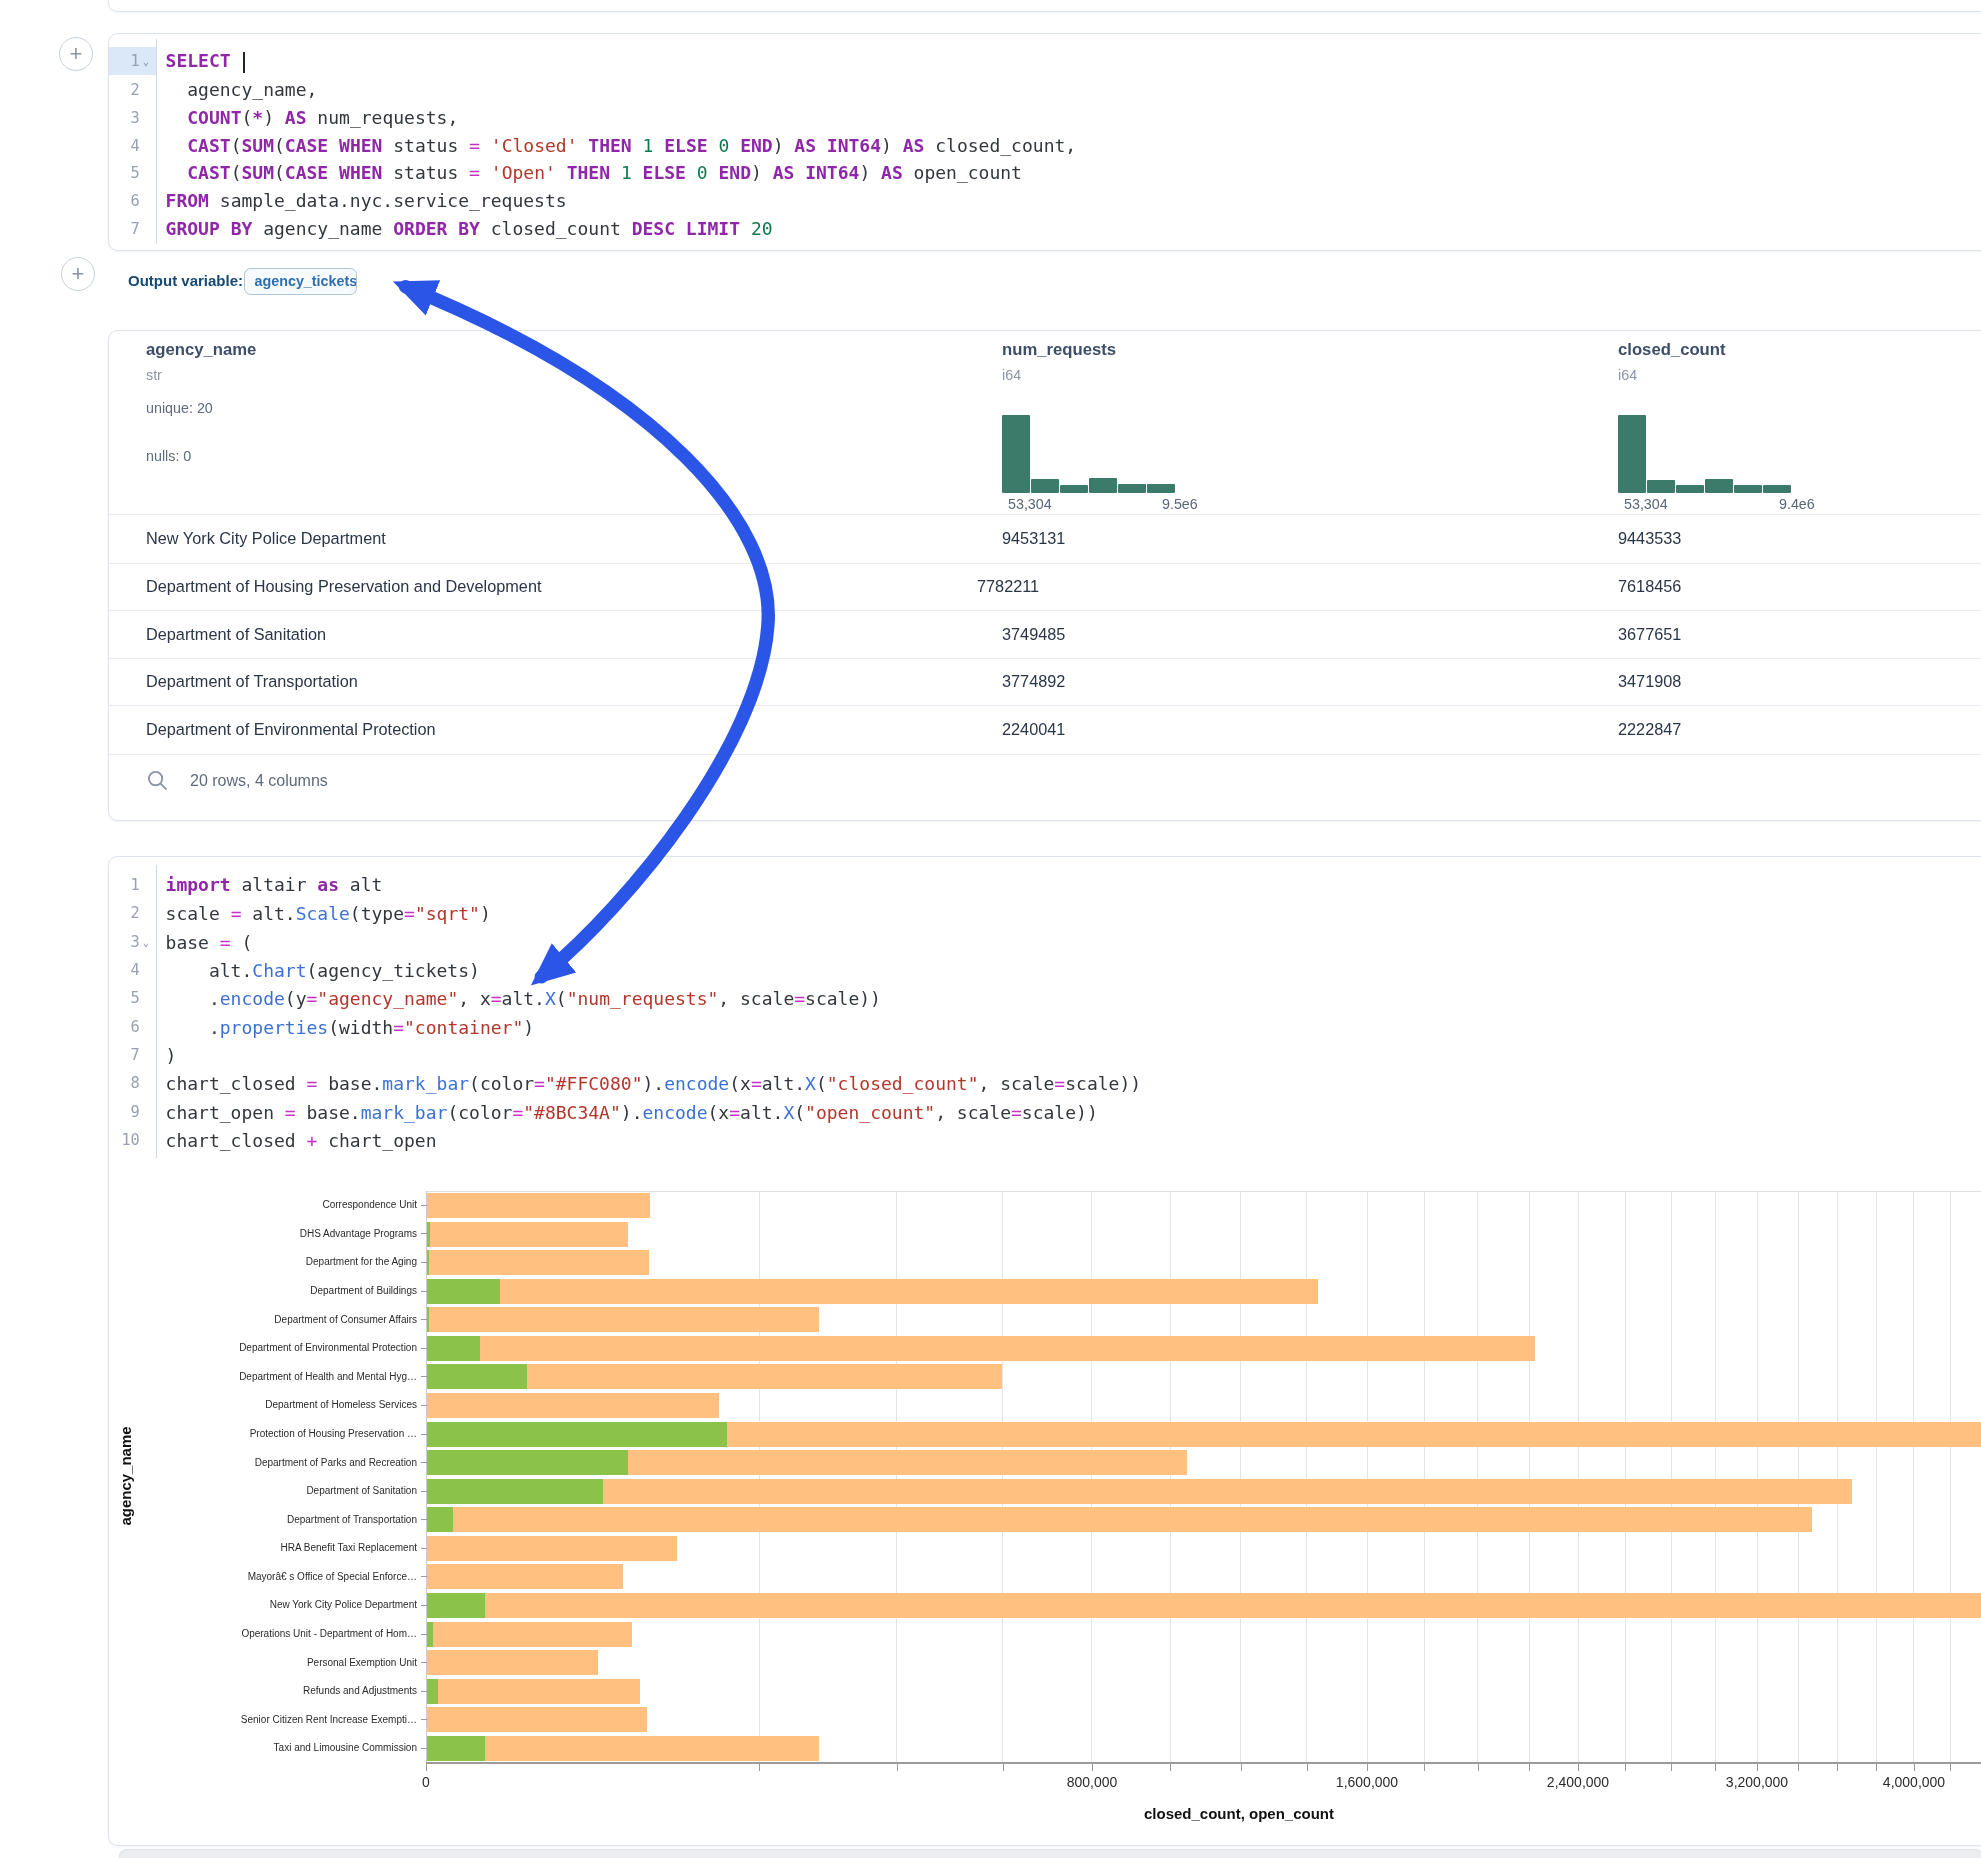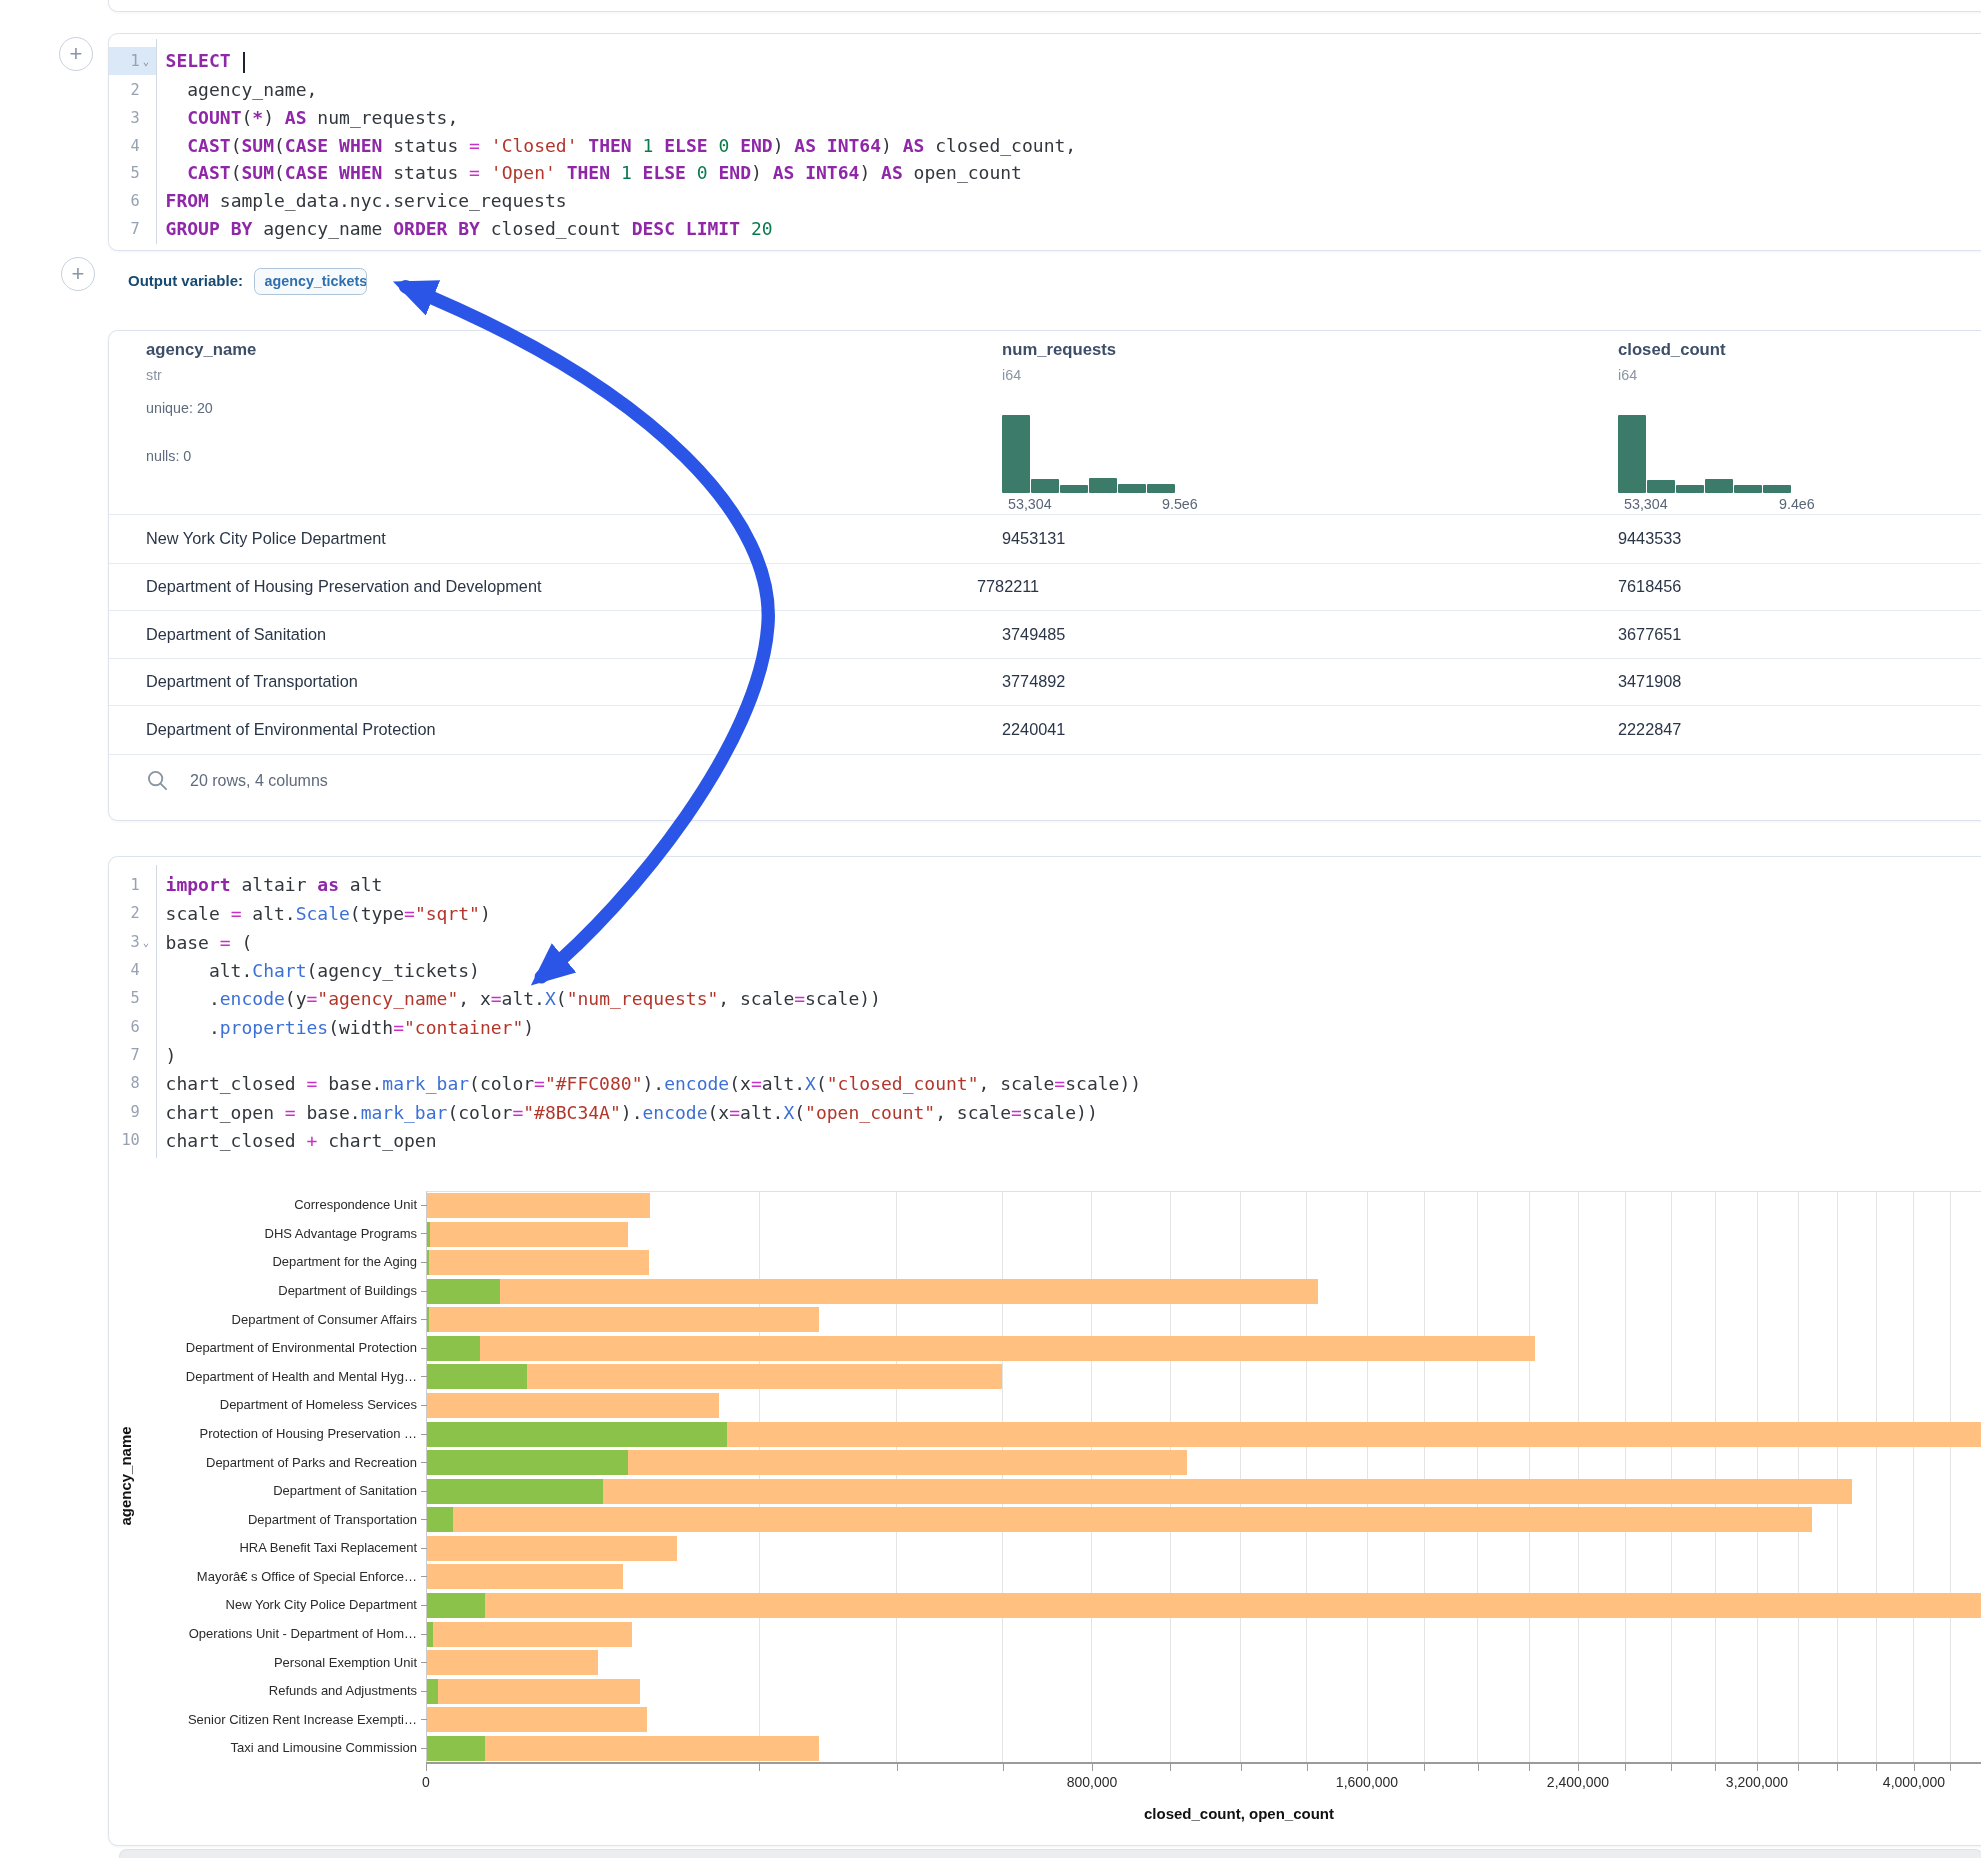--- a/index.html
+++ b/index.html
@@ -39,21 +39,21 @@
   .hist{position:absolute;display:flex;align-items:flex-end;gap:1px;}
   .hist .hbar{width:28px;background:#3c7a6a;border-radius:1px;}
   .hist-lab{position:absolute;font-size:14.3px;color:#5a6678;}
   .sep{position:absolute;left:0;right:0;height:1px;background:#e6ebf1;}
   .trow-text{position:absolute;font-size:16.3px;color:#2a3648;}
   .tfoot-text{position:absolute;font-size:16px;color:#5f6a7d;}
   
   .chart-clip{position:absolute;overflow:hidden;}
   .gridline{position:absolute;top:0;bottom:0;width:1px;background:#e4e4e4;}
   .cbar{position:absolute;height:25px;}
-  .ylab{position:absolute;width:308px;text-align:right;font-size:13px;color:#2b2b2b;line-height:17px;}
+  .ylab{position:absolute;width:308px;text-align:right;font-size:10px;color:#2b2b2b;line-height:17px;}
   .ytick{position:absolute;width:5.7px;height:1px;background:#9b9b9b;}
   .xtick{position:absolute;width:1px;height:6.7px;background:#9b9b9b;}
   .xlab{position:absolute;font-size:14px;color:#2b2b2b;transform:translateX(-50%);}
   .axis-line{position:absolute;height:1.9px;background:#9b9b9b;}
   .plot-topline{position:absolute;height:1px;background:#e0e0e0;}
   .plot-leftline{position:absolute;width:1px;background:#cccccc;}
   .y-title{position:absolute;font-size:15px;font-weight:bold;color:#111;
         transform:translate(-50%,-50%) rotate(-90deg);white-space:nowrap;}
   .x-title{position:absolute;font-size:15px;font-weight:bold;color:#111;transform:translate(-50%,-50%);white-space:nowrap;}
   .bottom-strip{position:absolute;left:119px;top:1849px;width:1862px;height:11.5px;background:#ebedf0;
@@ -77,21 +77,21 @@
         <div class="code-line" style="top: 42px; height: 28px;"><div class="gut"><span class="num">2</span><span class="fold">⌄</span></div><span class="codetxt"><span class="tk-p">  agency_name,</span></span></div>
         <div class="code-line" style="top: 70px; height: 28px;"><div class="gut"><span class="num">3</span><span class="fold">⌄</span></div><span class="codetxt"><span class="tk-p">  </span><span class="tk-k">COUNT</span><span class="tk-p">(</span><span class="tk-k">*</span><span class="tk-p">) </span><span class="tk-k">AS</span><span class="tk-p"> num_requests,</span></span></div>
         <div class="code-line" style="top: 98px; height: 28px;"><div class="gut"><span class="num">4</span><span class="fold">⌄</span></div><span class="codetxt"><span class="tk-p">  </span><span class="tk-k">CAST</span><span class="tk-p">(</span><span class="tk-k">SUM</span><span class="tk-p">(</span><span class="tk-k">CASE</span><span class="tk-p"> </span><span class="tk-k">WHEN</span><span class="tk-p"> status </span><span class="tk-o">=</span><span class="tk-p"> </span><span class="tk-s">'Closed'</span><span class="tk-p"> </span><span class="tk-k">THEN</span><span class="tk-p"> </span><span class="tk-n">1</span><span class="tk-p"> </span><span class="tk-k">ELSE</span><span class="tk-p"> </span><span class="tk-n">0</span><span class="tk-p"> </span><span class="tk-k">END</span><span class="tk-p">) </span><span class="tk-k">AS</span><span class="tk-p"> </span><span class="tk-k">INT64</span><span class="tk-p">) </span><span class="tk-k">AS</span><span class="tk-p"> closed_count,</span></span></div>
         <div class="code-line" style="top: 125px; height: 28px;"><div class="gut"><span class="num">5</span><span class="fold">⌄</span></div><span class="codetxt"><span class="tk-p">  </span><span class="tk-k">CAST</span><span class="tk-p">(</span><span class="tk-k">SUM</span><span class="tk-p">(</span><span class="tk-k">CASE</span><span class="tk-p"> </span><span class="tk-k">WHEN</span><span class="tk-p"> status </span><span class="tk-o">=</span><span class="tk-p"> </span><span class="tk-s">'Open'</span><span class="tk-p"> </span><span class="tk-k">THEN</span><span class="tk-p"> </span><span class="tk-n">1</span><span class="tk-p"> </span><span class="tk-k">ELSE</span><span class="tk-p"> </span><span class="tk-n">0</span><span class="tk-p"> </span><span class="tk-k">END</span><span class="tk-p">) </span><span class="tk-k">AS</span><span class="tk-p"> </span><span class="tk-k">INT64</span><span class="tk-p">) </span><span class="tk-k">AS</span><span class="tk-p"> open_count</span></span></div>
         <div class="code-line" style="top: 153px; height: 28px;"><div class="gut"><span class="num">6</span><span class="fold">⌄</span></div><span class="codetxt"><span class="tk-k">FROM</span><span class="tk-p"> sample_data.nyc.service_requests</span></span></div>
         <div class="code-line" style="top: 181px; height: 28px;"><div class="gut"><span class="num">7</span><span class="fold">⌄</span></div><span class="codetxt"><span class="tk-k">GROUP</span><span class="tk-p"> </span><span class="tk-k">BY</span><span class="tk-p"> agency_name </span><span class="tk-k">ORDER</span><span class="tk-p"> </span><span class="tk-k">BY</span><span class="tk-p"> closed_count </span><span class="tk-k">DESC</span><span class="tk-p"> </span><span class="tk-k">LIMIT</span><span class="tk-p"> </span><span class="tk-n">20</span></span></div>
       </div>
   </div>
 
   <div class="outvar-label" style="left:128px;top:272px;">Output variable:</div>
-  <div class="outvar-pill" style="left:254px;top:268px;text-align:center;">agency_tickets</div>
+  <div class="outvar-pill" style="left:244px;top:268px;text-align:center;">agency_tickets</div>
 
   <div class="card" style="left:108px;top:330px;width:1890px;height:489px;">
     <div id="table-header" style="position:absolute;left:0;top:0;right:0;height:183px;">
         <div class="th-name" style="left: 37px; top: 8.6px;">agency_name</div>
         <div class="th-type" style="left: 37px; top: 36px;">str</div>
         <div class="th-stat" style="left: 37px; top: 69px;">unique: 20</div>
         <div class="th-stat" style="left: 37px; top: 92px; margin-top: 25px;">nulls: 0</div>
         <div class="th-name" style="left: 893px; top: 8.6px;">num_requests</div>
         <div class="th-type" style="left: 893px; top: 36px;">i64</div>
         <div class="hist" style="left: 893px; top: 84px; height: 78px;">

